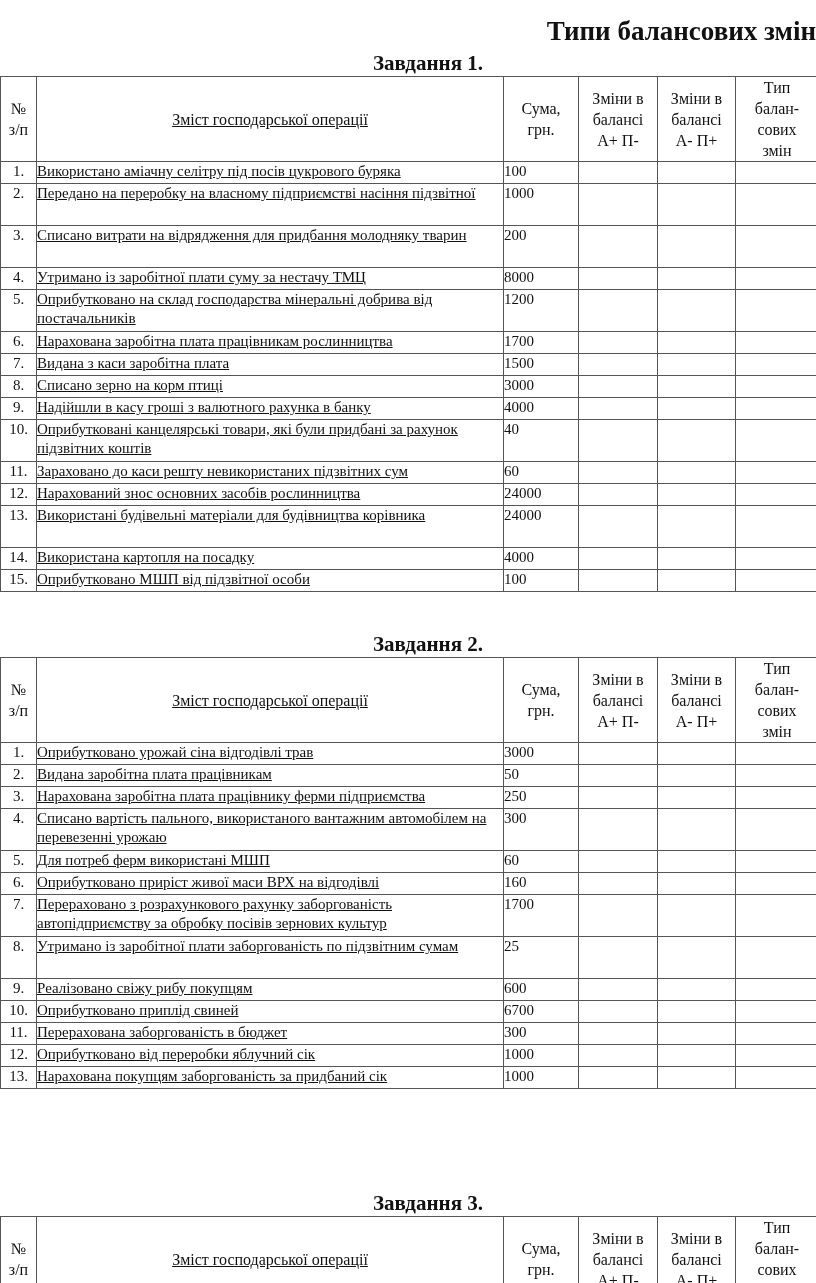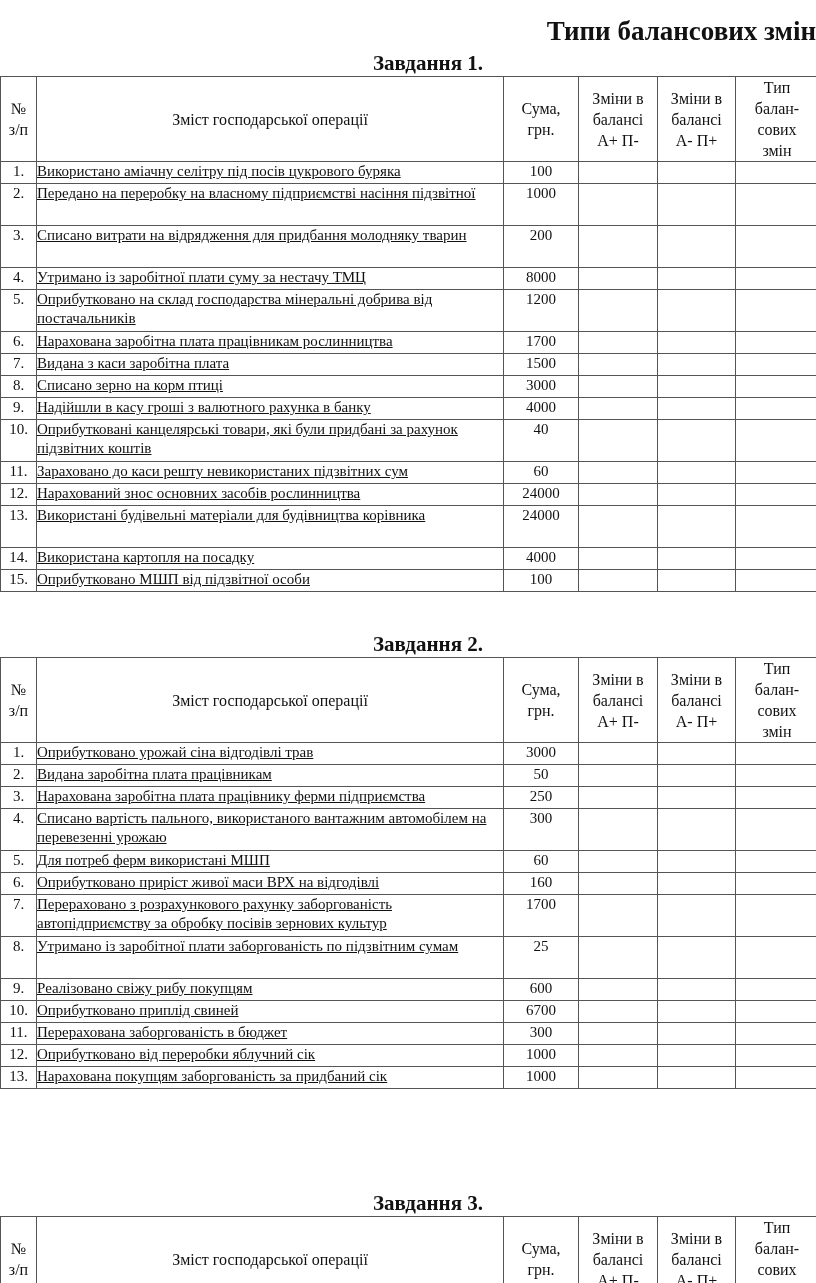--- a/index.html
+++ b/index.html
@@ -24,25 +24,25 @@
   }
   table.ops th { vertical-align: middle; text-align: center; font-size: 16px; line-height: 21px; }
   col.c-num { width: 36px; }
   col.c-desc { width: 467px; }
   col.c-sum { width: 75px; }
   col.c-ap { width: 79px; }
   col.c-am { width: 78px; }
   col.c-type { width: 83px; }
   td.num { text-align: center; padding-top: 2px; }
   td.desc { padding: 2px 4px 0 6px; text-decoration: underline; }
-  td.sum { text-align: center; padding-right: 6px; vertical-align: bottom; padding-bottom: 1px; }
+  td.sum { text-align: left; padding-right: 6px; vertical-align: bottom; padding-bottom: 1px; }
   tr.r1 td { height: 21px; }
   tr.r2 td { height: 41px; }
   th.h-num { line-height: 22px; }
-  th.h-desc { font-size: 16px; }
+  th.h-desc { font-size: 16px; text-decoration: underline; }
 </style>
 </head>
 <body>
 
 <div class="page-title">Типи балансових змін</div>
 
 <div class="task-title" style="top:50px">Завдання 1.</div>
 <table class="ops" style="top:76px">
   <colgroup>
       <col class="c-num">

